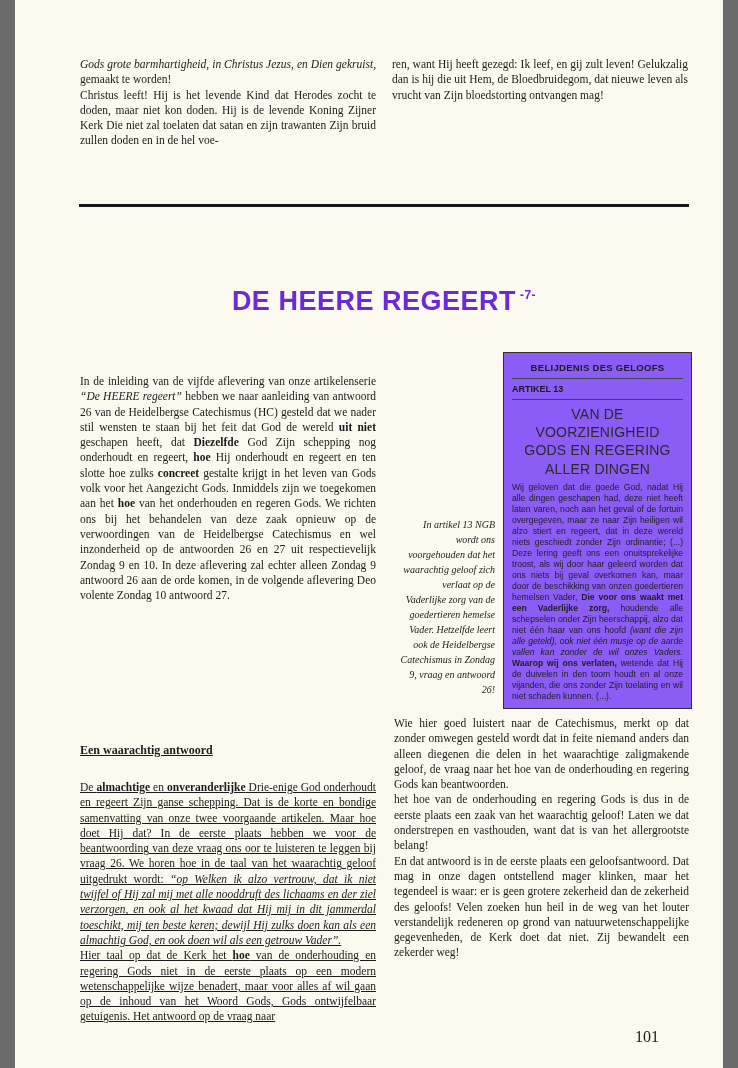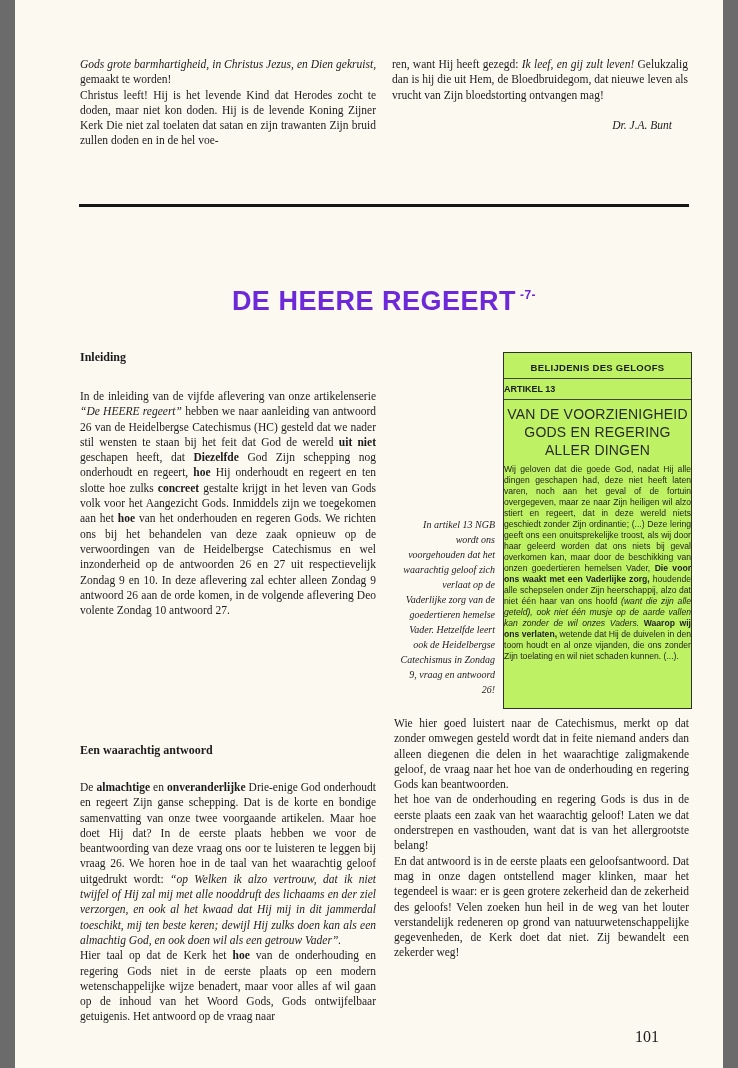--- a/index.html
+++ b/index.html
@@ -41,42 +41,42 @@
     letter-spacing:0.5px;
     color:#6d28d9;
   }
   .title-sup {
     font-size:12px;
     vertical-align:11px;
     margin-left:4px;
     font-weight:bold;
   }
   .left-block-a { position:absolute; left:65px; top:350px; width:296px; }
-  .left-block-b { position:absolute; left:65px; top:743px; width:296px; }
+  .left-block-b { position:absolute; left:65px; top:743px; width:296px;text-decoration:underline; }
   .sub-heading {
     font-size:12px;
     font-weight:bold;
     font-family:"Liberation Serif", serif;
   }
   .left-block-a .body-text { margin-top:24px; }
   .left-block-b .body-text { margin-top:22px; }
   .caption {
     position:absolute; left:385px; top:517px; width:95px;
     font-style:italic;
     font-size:10px;
     line-height:15px;
     text-align:right;
     color:#222;
   }
   .sidebar-box {
     position:absolute; left:488px; top:352px;
     width:189px; height:357px;
-    background:#bef264;
+    background:#8b5cf6;
     border:1px solid #2f2f2f;
-    padding:6px 0;
+    padding:6px 8px;
     font-family:"Liberation Sans", sans-serif;
   }
   .sidebar-title {
     text-align:center;
     font-weight:bold;
     font-size:9.5px;
     letter-spacing:0.3px;
     padding:3px 0 5px 0;
     border-bottom:1px solid #444;
   }
@@ -108,30 +108,28 @@
   }
 </style>
 </head>
 <body>
 
 <div class="page">
 
   <div class="intro-left body-text"><span style="font-style: italic;">Gods grote barmhartigheid, in Christus Jezus, en Dien gekruist,</span><span> gemaakt te worden!</span><br><span>Christus leeft! Hij is het levende Kind dat Herodes zocht te doden, maar niet kon doden. Hij is de levende Koning Zijner Kerk Die niet zal toelaten dat satan en zijn trawanten Zijn bruid zullen doden en in de hel voe-</span></div>
 
   <div class="intro-right">
-    <div class="body-text"><span>ren, want Hij heeft gezegd: </span><span style="font-style: italic;">Ik leef, en gij zult leven!</span><span> Gelukzalig dan is hij die uit Hem, de Bloedbruidegom, dat nieuwe leven als vrucht van Zijn bloedstorting ontvangen mag!</span></div>
-    <div class="author">Dr. J.A. Bunt</div>
+    <div class="body-text"><span>ren, want Hij heeft gezegd: </span><span style="">Ik leef, en gij zult leven!</span><span> Gelukzalig dan is hij die uit Hem, de Bloedbruidegom, dat nieuwe leven als vrucht van Zijn bloedstorting ontvangen mag!</span></div>
   </div>
 
   <div class="rule"></div>
 
   <h1 class="title"><span>DE HEERE REGEERT</span><sup class="title-sup">-7-</sup></h1>
 
   <div class="left-block-a">
-    <h2 class="sub-heading">Inleiding</h2>
     <p class="body-text"><span>In de inleiding van de vijfde aflevering van onze artikelenserie </span><span style="font-style: italic;">“De HEERE regeert”</span><span> hebben we naar aanleiding van antwoord 26 van de Heidelbergse Catechismus (HC) gesteld dat we nader stil wensten te staan bij het feit dat God de wereld </span><span style="font-weight: bold;">uit niet</span><span> geschapen heeft, dat </span><span style="font-weight: bold;">Diezelfde</span><span> God Zijn schepping nog onderhoudt en regeert, </span><span style="font-weight: bold;">hoe</span><span> Hij onderhoudt en regeert en ten slotte hoe zulks </span><span style="font-weight: bold;">concreet</span><span> gestalte krijgt in het leven van Gods volk voor het Aangezicht Gods. Inmiddels zijn we toegekomen aan het </span><span style="font-weight: bold;">hoe</span><span> van het onderhouden en regeren Gods. We richten ons bij het behandelen van deze zaak opnieuw op de verwoordingen van de Heidelbergse Catechismus en wel inzonderheid op de antwoorden 26 en 27 uit respectievelijk Zondag 9 en 10. In deze aflevering zal echter alleen Zondag 9 antwoord 26 aan de orde komen, in de volgende aflevering Deo volente Zondag 10 antwoord 27.</span></p>
   </div>
 
   <div class="left-block-b">
     <h2 class="sub-heading">Een waarachtig antwoord</h2>
     <p class="body-text"><span>De </span><span style="font-weight: bold;">almachtige</span><span> en </span><span style="font-weight: bold;">onveranderlijke</span><span> Drie-enige God onderhoudt en regeert Zijn ganse schepping. Dat is de korte en bondige samenvatting van onze twee voorgaande artikelen. Maar hoe doet Hij dat? In de eerste plaats hebben we voor de beantwoording van deze vraag ons oor te luisteren te leggen bij vraag 26. We horen hoe in de taal van het waarachtig geloof uitgedrukt wordt: </span><span style="font-style: italic;">“op Welken ik alzo vertrouw, dat ik niet twijfel of Hij zal mij met alle nooddruft des lichaams en der ziel verzorgen, en ook al het kwaad dat Hij mij in dit jammerdal toeschikt, mij ten beste keren; dewijl Hij zulks doen kan als een almachtig God, en ook doen wil als een getrouw Vader”.</span></p>
     <p class="body-text" style="margin-top:0;"><span>Hier taal op dat de Kerk het </span><span style="font-weight: bold;">hoe</span><span> van de onderhouding en regering Gods niet in de eerste plaats op een modern wetenschappelijke wijze benadert, maar voor alles af wil gaan op de inhoud van het Woord Gods, Gods ontwijfelbaar getuigenis. Het antwoord op de vraag naar</span></p>
   </div>
 
   <div class="caption">In artikel 13 NGB wordt ons voorgehouden dat het waarachtig geloof zich verlaat op de Vaderlijke zorg van de goedertieren hemelse Vader. Hetzelfde leert ook de Heidelbergse Catechismus in Zondag 9, vraag en antwoord 26!</div>

